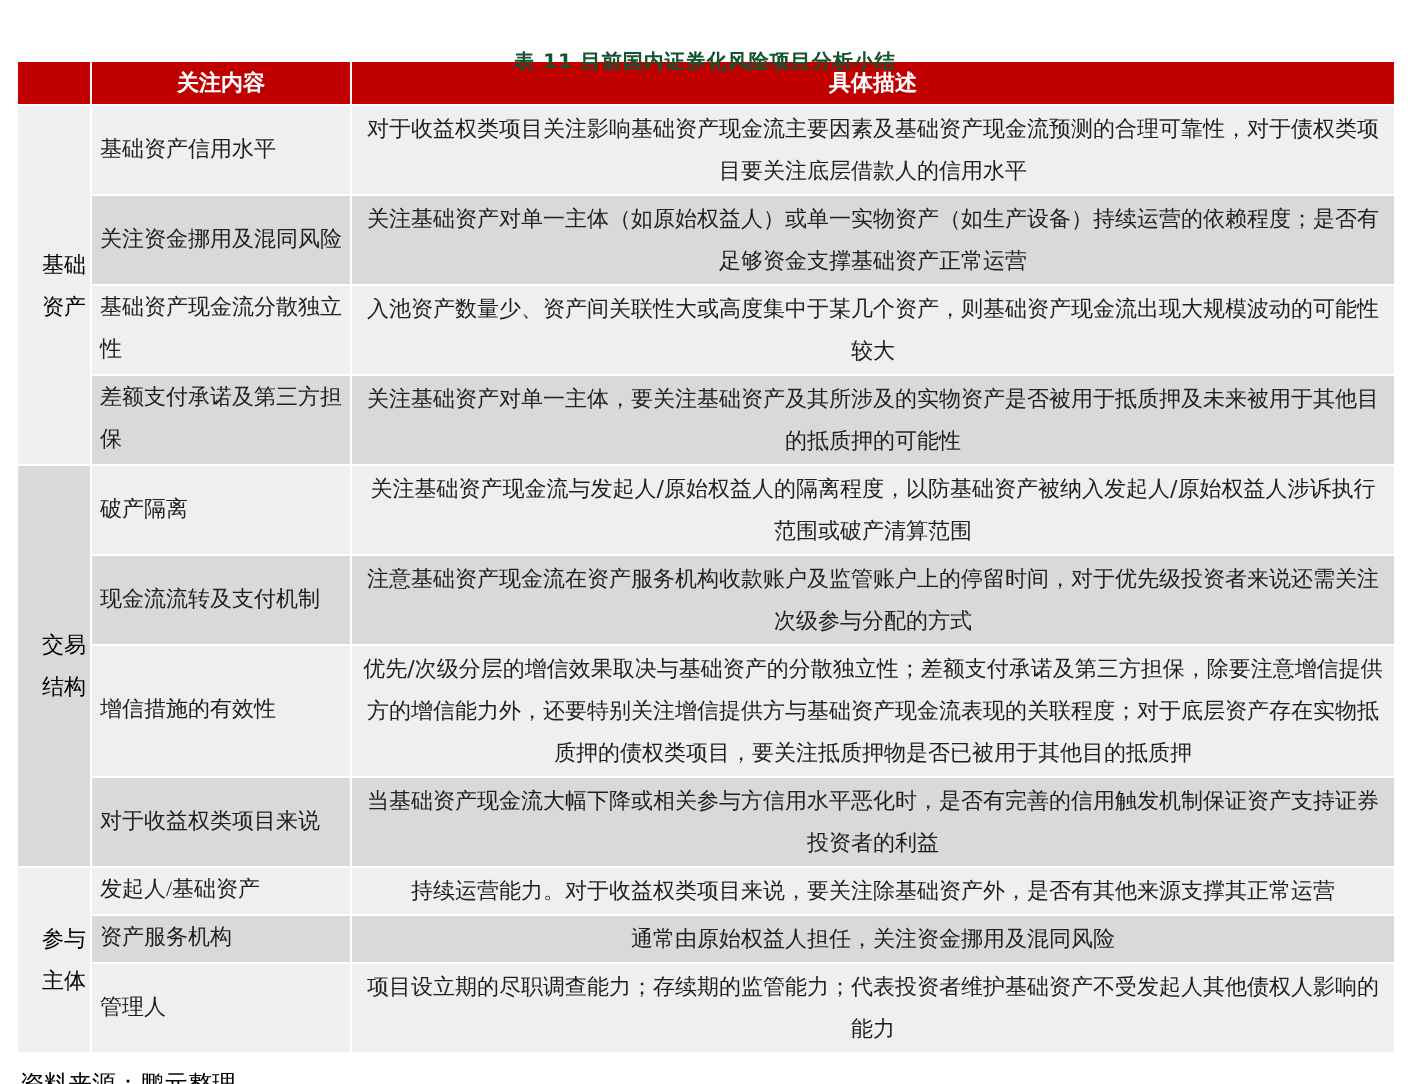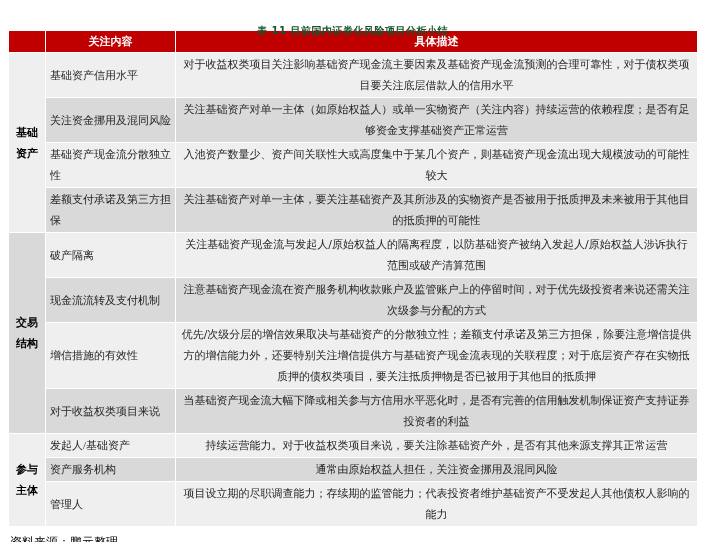--- a/index.html
+++ b/index.html
@@ -42,22 +42,22 @@
     color:var(--header-text);
     font-size:12px;font-weight:bold;
     height:21px;text-align:center;
     border-left:2px solid #ffffff;border-right:2px solid #ffffff;
   }
   th.hdr-empty{
     background:var(--header-bg);
     height:21px;
   }
   td.group{
-    font-weight:bold;
-    text-align:center;
+    font-weight:normal;
+    text-align:right;
     padding:1px 2px;
     word-break:break-all;
     color:#000000;
   }
   td.topic{
     padding:1px 4px;
     border-left:2px solid #ffffff;border-right:2px solid #ffffff;
     word-break:break-all;
     font-family:Liberation Serif, serif;
   }
@@ -94,21 +94,21 @@
   </thead>
   <tbody>
 
     <tr>
       <td class="group bg-light" rowspan="4">基础资产</td>
       <td class="topic bg-light">基础资产信用水平</td>
       <td class="desc bg-light">对于收益权类项目关注影响基础资产现金流主要因素及基础资产现金流预测的合理可靠性，对于债权类项目要关注底层借款人的信用水平</td>
     </tr>
     <tr>
       <td class="topic bg-dark">关注资金挪用及混同风险</td>
-      <td class="desc bg-dark">关注基础资产对单一主体（如原始权益人）或单一实物资产（关注内容）持续运营的依赖程度；是否有足够资金支撑基础资产正常运营</td>
+      <td class="desc bg-dark">关注基础资产对单一主体（如原始权益人）或单一实物资产（如生产设备）持续运营的依赖程度；是否有足够资金支撑基础资产正常运营</td>
     </tr>
     <tr>
       <td class="topic bg-light">基础资产现金流分散独立性</td>
       <td class="desc bg-light">入池资产数量少、资产间关联性大或高度集中于某几个资产，则基础资产现金流出现大规模波动的可能性较大</td>
     </tr>
     <tr>
       <td class="topic bg-dark">差额支付承诺及第三方担保</td>
       <td class="desc bg-dark">关注基础资产对单一主体，要关注基础资产及其所涉及的实物资产是否被用于抵质押及未来被用于其他目的抵质押的可能性</td>
     </tr>
 

